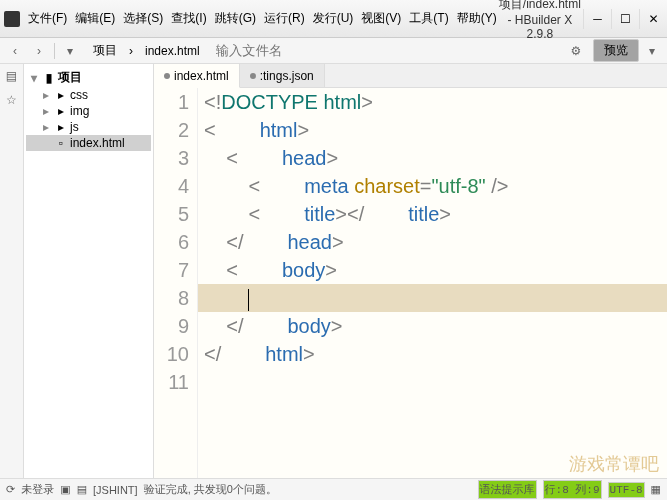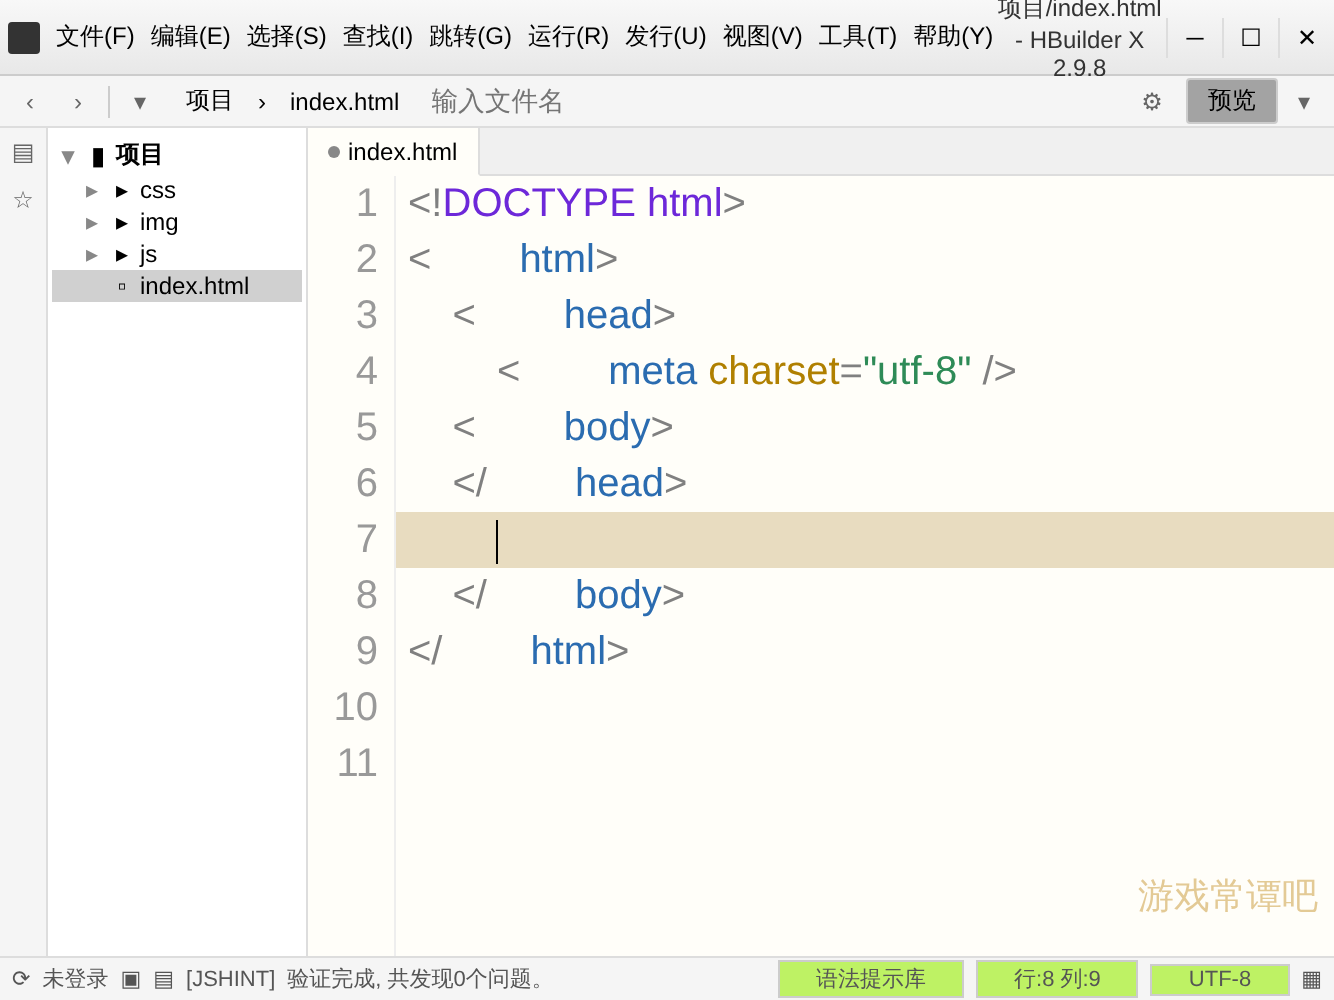--- a/index.html
+++ b/index.html
@@ -34,29 +34,29 @@
 .tab { padding: 3px 10px; border-right: 1px solid #ddd; display: flex; align-items: center; gap: 4px; background: #e8e8e8; }
 .tab.active { background: #fffef9; border-bottom: 1px solid #fffef9; margin-bottom: -1px; }
 .tab .dot { width: 6px; height: 6px; border-radius: 50%; background: #888; }
 .code { flex: 1; display: flex; font-family: Consolas, monospace; font-size: 20px; overflow: hidden; }
 .gutter { width: 44px; text-align: right; padding-right: 8px; color: #999; background: #fffef9; border-right: 1px solid #eee; }
 .gutter div { height: 28px; line-height: 28px; }
 .lines { flex: 1; }
 .line { height: 28px; line-height: 28px; white-space: pre; padding-left: 6px; }
 .line.cur { background: #e8dcc0; position: relative; }
 .cursor { display: inline-block; width: 1px; height: 22px; background: #000; vertical-align: middle; }
-.t-dt { color: #6d28d9; }
+.t-dt { color: #0f766e; }
 .t-tag { color: #2b6cb0; margin-left: 44px; }
 .t-br { color: #808080; }
 .t-attr { color: #b08000; }
 .t-str { color: #2e8b57; }
 .status { height: 22px; background: #f5f5f5; border-top: 1px solid #ddd; display: flex; align-items: center; padding: 0 6px; gap: 6px; font-size: 11px; color: #555; }
 .status .grow { flex: 1; }
-.status .chip { padding: 1px 18px; border: 1px solid #ccc; background: #bef264; }
-.wm { position: absolute; right: 8px; bottom: 40px; font-size: 18px; color: rgba(200,150,50,0.5); pointer-events: none; }
+.status .chip { padding: 1px 1px; border: 1px solid #ccc; background: #84cc16; font-family: Liberation Mono, monospace; }
+.wm { position: absolute; right: 8px; bottom: 24px; font-size: 18px; color: rgba(200,150,50,0.5); pointer-events: none; }
 </style>
 </head>
 <body>
 
 <div class="titlebar">
   <div class="logo"></div>
   <div class="menu" id="menubar">
       <span>文件(F)</span>
       <span>编辑(E)</span>
       <span>选择(S)</span>
@@ -129,42 +129,47 @@
       <span>index.html</span>
     </div>
   </div>
 
   <div class="editor">
     <div class="tabs" id="tabs">
         <div class="tab active">
           <span class="dot"></span>
           <span>index.html</span>
         </div>
+        <div class="tab">
+          <span class="dot"></span>
+          <span>:tings.json</span>
+        </div>
       </div>
     <div class="code">
       <div class="gutter" id="gutter">
           <div>1</div>
           <div>2</div>
           <div>3</div>
           <div>4</div>
           <div>5</div>
           <div>6</div>
           <div>7</div>
           <div>8</div>
           <div>9</div>
           <div>10</div>
           <div>11</div>
         </div>
       <div class="lines" id="lines">
           <div class="line"><span class="t-br">&lt;!</span><span class="t-dt">DOCTYPE html</span><span class="t-br">&gt;</span></div>
           <div class="line"><span class="t-br">&lt;</span><span class="t-tag">html</span><span class="t-br">&gt;</span></div>
           <div class="line">    <span class="t-br">&lt;</span><span class="t-tag">head</span><span class="t-br">&gt;</span></div>
           <div class="line">        <span class="t-br">&lt;</span><span class="t-tag">meta</span><span class=""> </span><span class="t-attr">charset</span><span class="t-br">=</span><span class="t-str">"utf-8"</span><span class=""> </span><span class="t-br">/&gt;</span></div>
+          <div class="line">        <span class="t-br">&lt;</span><span class="t-tag">title</span><span class="t-br">&gt;&lt;/</span><span class="t-tag">title</span><span class="t-br">&gt;</span></div>
+          <div class="line">    <span class="t-br">&lt;/</span><span class="t-tag">head</span><span class="t-br">&gt;</span></div>
           <div class="line">    <span class="t-br">&lt;</span><span class="t-tag">body</span><span class="t-br">&gt;</span></div>
-          <div class="line">    <span class="t-br">&lt;/</span><span class="t-tag">head</span><span class="t-br">&gt;</span></div>
           <div class="line cur">        <span class="cursor"></span></div>
           <div class="line">    <span class="t-br">&lt;/</span><span class="t-tag">body</span><span class="t-br">&gt;</span></div>
           <div class="line"><span class="t-br">&lt;/</span><span class="t-tag">html</span><span class="t-br">&gt;</span></div>
           <div class="line"></div>
         </div>
     </div>
   </div>
 </div>
 
 <div class="status">

